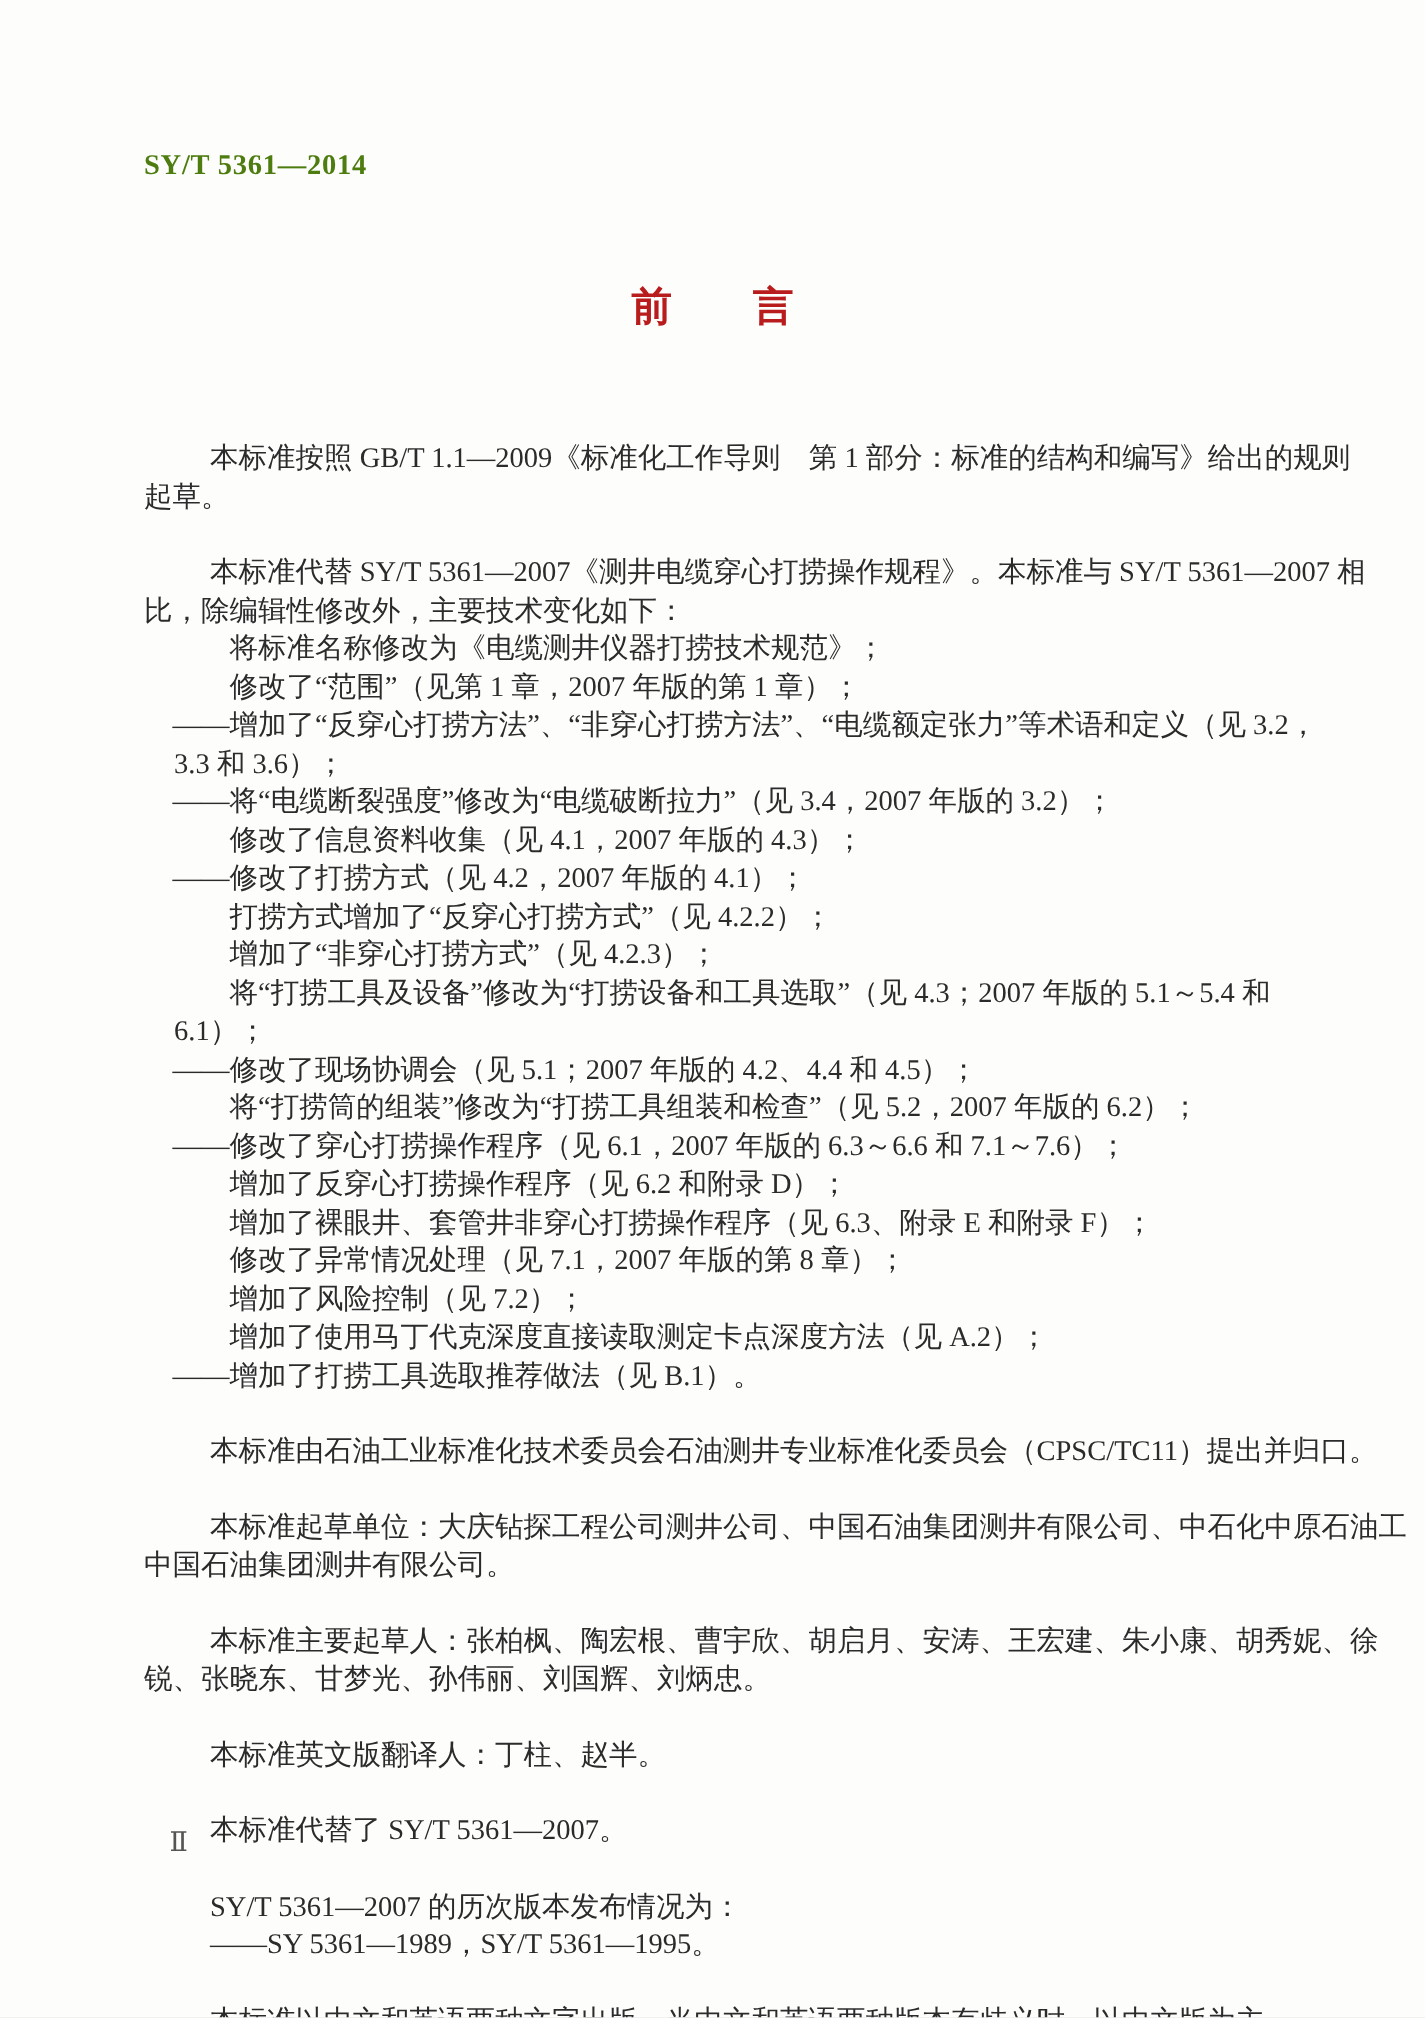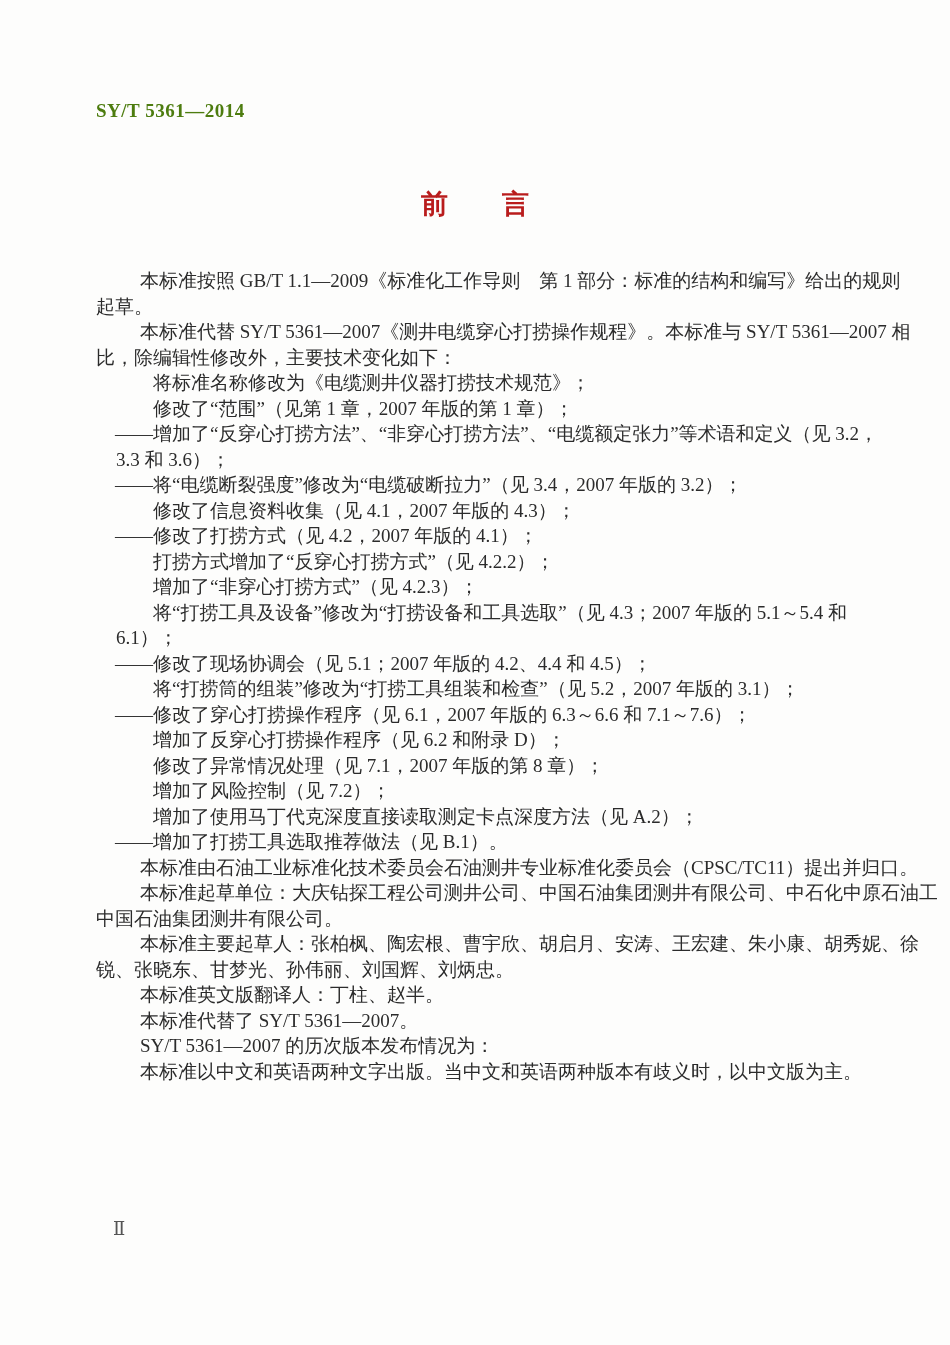--- a/index.html
+++ b/index.html
@@ -44,21 +44,21 @@
     top: 268px;
     width: 770px;
     font-size: 19px;
     line-height: 25.5px;
     color: #2b2b2b;
   }
   .line {
     white-space: nowrap;
     height: 25.5px;
   }
-  .paragraph-first      { padding-left: 44px; }
+  .paragraph-first      { padding-left: 44px; margin-top: 25px; }
   .paragraph-continuation { padding-left: 0; }
   .list-item-dash       { padding-left: 19px; }
   .list-item-sub        { padding-left: 57px; }
   .list-item-continuation { padding-left: 20px; }
   .dash-paragraph       { padding-left: 44px; }
   .page-number {
     position: absolute;
     left: 113px;
     top: 1218px;
     font-size: 18px;
@@ -83,32 +83,34 @@
       <div class="line list-item-dash">——增加了“反穿心打捞方法”、“非穿心打捞方法”、“电缆额定张力”等术语和定义（见 3.2，</div>
       <div class="line list-item-continuation">3.3 和 3.6）；</div>
       <div class="line list-item-dash">——将“电缆断裂强度”修改为“电缆破断拉力”（见 3.4，2007 年版的 3.2）；</div>
       <div class="line list-item-sub">修改了信息资料收集（见 4.1，2007 年版的 4.3）；</div>
       <div class="line list-item-dash">——修改了打捞方式（见 4.2，2007 年版的 4.1）；</div>
       <div class="line list-item-sub">打捞方式增加了“反穿心打捞方式”（见 4.2.2）；</div>
       <div class="line list-item-sub">增加了“非穿心打捞方式”（见 4.2.3）；</div>
       <div class="line list-item-sub">将“打捞工具及设备”修改为“打捞设备和工具选取”（见 4.3；2007 年版的 5.1～5.4 和</div>
       <div class="line list-item-continuation">6.1）；</div>
       <div class="line list-item-dash">——修改了现场协调会（见 5.1；2007 年版的 4.2、4.4 和 4.5）；</div>
-      <div class="line list-item-sub">将“打捞筒的组装”修改为“打捞工具组装和检查”（见 5.2，2007 年版的 3.1）；</div>
+      <div class="line list-item-sub">将“打捞筒的组装”修改为“打捞工具组装和检查”（见 5.2，2007 年版的 6.2）；</div>
       <div class="line list-item-dash">——修改了穿心打捞操作程序（见 6.1，2007 年版的 6.3～6.6 和 7.1～7.6）；</div>
       <div class="line list-item-sub">增加了反穿心打捞操作程序（见 6.2 和附录 D）；</div>
+      <div class="line list-item-sub">增加了裸眼井、套管井非穿心打捞操作程序（见 6.3、附录 E 和附录 F）；</div>
       <div class="line list-item-sub">修改了异常情况处理（见 7.1，2007 年版的第 8 章）；</div>
       <div class="line list-item-sub">增加了风险控制（见 7.2）；</div>
       <div class="line list-item-sub">增加了使用马丁代克深度直接读取测定卡点深度方法（见 A.2）；</div>
       <div class="line list-item-dash">——增加了打捞工具选取推荐做法（见 B.1）。</div>
       <div class="line paragraph-first">本标准由石油工业标准化技术委员会石油测井专业标准化委员会（CPSC/TC11）提出并归口。</div>
       <div class="line paragraph-first">本标准起草单位：大庆钻探工程公司测井公司、中国石油集团测井有限公司、中石化中原石油工</div>
       <div class="line paragraph-continuation">中国石油集团测井有限公司。</div>
       <div class="line paragraph-first">本标准主要起草人：张柏枫、陶宏根、曹宇欣、胡启月、安涛、王宏建、朱小康、胡秀妮、徐</div>
       <div class="line paragraph-continuation">锐、张晓东、甘梦光、孙伟丽、刘国辉、刘炳忠。</div>
       <div class="line paragraph-first">本标准英文版翻译人：丁柱、赵半。</div>
       <div class="line paragraph-first">本标准代替了 SY/T 5361—2007。</div>
       <div class="line paragraph-first">SY/T 5361—2007 的历次版本发布情况为：</div>
+      <div class="line dash-paragraph">——SY 5361—1989，SY/T 5361—1995。</div>
       <div class="line paragraph-first">本标准以中文和英语两种文字出版。当中文和英语两种版本有歧义时，以中文版为主。</div>
     </div>
 
   <div class="page-number">Ⅱ</div>
 </div>
 
 </body></html>

